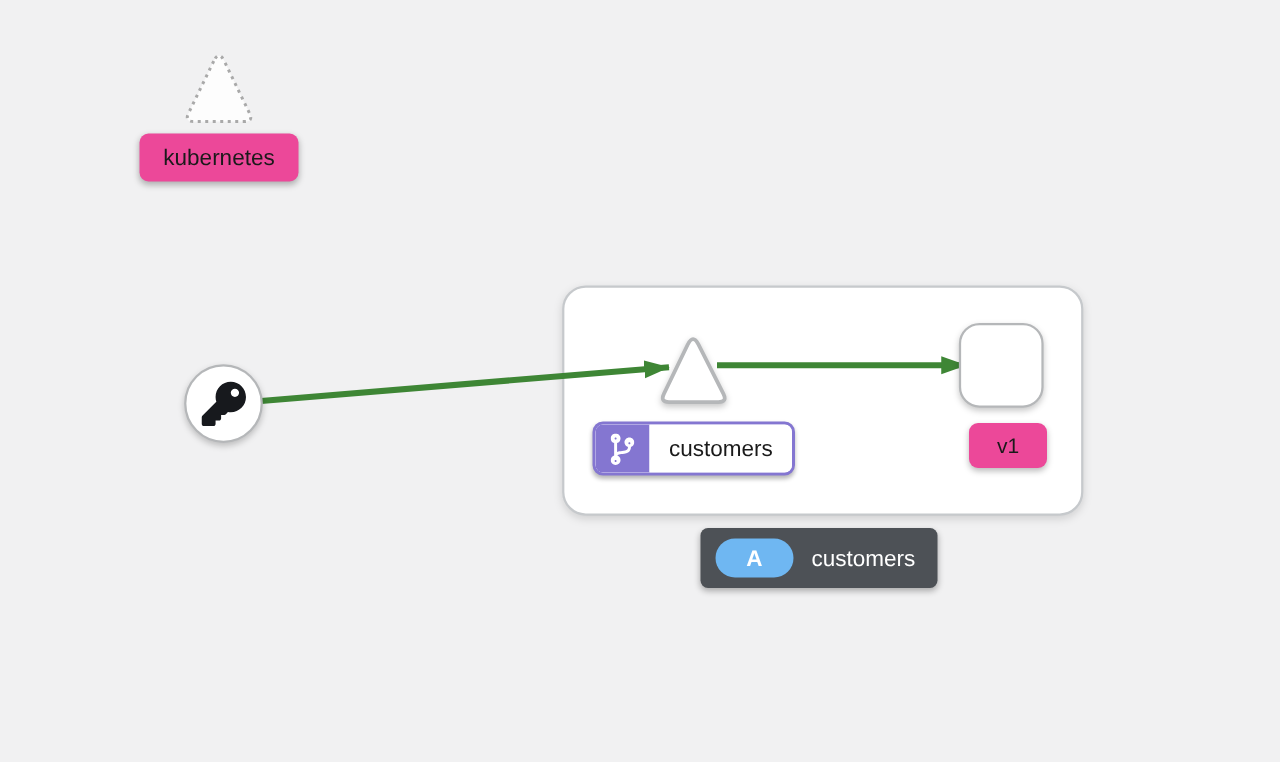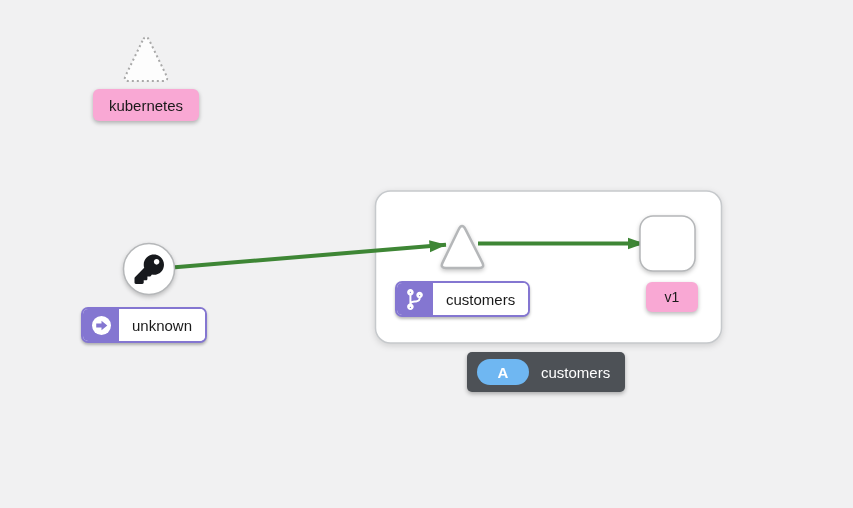--- a/index.html
+++ b/index.html
@@ -20,21 +20,21 @@
   }
 
   .node-shadow   { filter: drop-shadow(0 2px 2px rgba(0,0,0,0.22)); }
   .box-shadow-f  { filter: drop-shadow(0 2px 3px rgba(0,0,0,0.14)); }
 
   .floating-label {
     position: absolute;
     display: flex;
     align-items: center;
     justify-content: center;
-    background: #f9a8d4;
+    background: #ec4899;
     border-radius: 6px;
     box-shadow: 0 2px 4px rgba(0,0,0,0.28);
     color: #1a1a1a;
     font-size: 15px;
   }
 
   .badged-label {
     position: absolute;
     display: flex;
     align-items: stretch;
@@ -129,29 +129,20 @@
 
     <path class="node-shadow" d="M458.5,229.7 L442.6,262.6 Q440,268 446,268 L479,268 Q485,268 482.3,262.6 L465.6,229.6 Q462,222.5 458.5,229.7 Z" fill="#ffffff" stroke="#b5b7b9" stroke-width="2.5" stroke-linejoin="round"></path>
 
     <rect class="node-shadow" x="640" y="216" width="55" height="55" rx="13" fill="#ffffff" stroke="#b5b7b9" stroke-width="1.5"></rect>
   </svg>
 
   <div id="label-kubernetes" class="floating-label">
     <span>kubernetes</span>
   </div>
 
-  <div id="label-unknown" class="badged-label">
-    <span class="icon-cell">
-      <svg width="19" height="19" viewBox="0 0 18 18">
-        <circle cx="9" cy="9" r="9" fill="#ffffff"></circle>
-        <path d="M4,7.2 L9,7.2 L9,4.5 L14.5,9 L9,13.5 L9,10.8 L4,10.8 Z" fill="#8476d1"></path>
-      </svg>
-    </span>
-    <span class="text-cell">unknown</span>
-  </div>
 
   <div id="label-customers" class="badged-label">
     <span class="icon-cell">
       <svg width="16" height="21" viewBox="0 0 384 512">
         <path fill="#ffffff" d="M384 144c0-44.2-35.8-80-80-80s-80 35.8-80 80c0 36.4 24.3 67.1 57.5 76.8-.6 16.1-4.2 28.5-11 36.9-15.4 19.2-49.3 22.4-85.2 25.7-28.2 2.6-57.4 5.4-81.3 16.9v-144c32.5-10.2 56-40.5 56-76.3 0-44.2-35.8-80-80-80S0 35.8 0 80c0 35.8 23.5 66.1 56 76.3v199.3C23.5 365.9 0 396.2 0 432c0 44.2 35.8 80 80 80s80-35.8 80-80c0-34-21.2-63.1-51.2-74.6 3.1-5.2 7.8-9.8 14.9-13.4 16.2-8.2 40.4-10.4 66.1-12.8 42.2-3.9 90-8.4 118.2-43.4 14-17.4 21.1-39.8 21.6-67.9 31.6-10.8 54.4-40.7 54.4-76.9zM80 64c8.8 0 16 7.2 16 16s-7.2 16-16 16-16-7.2-16-16 7.2-16 16-16zm0 400c-8.8 0-16-7.2-16-16s7.2-16 16-16 16 7.2 16 16-7.2 16-16 16zm224-320c8.8 0 16 7.2 16 16s-7.2 16-16 16-16-7.2-16-16 7.2-16 16-16z"></path>
       </svg>
     </span>
     <span class="text-cell">customers</span>
   </div>
 

